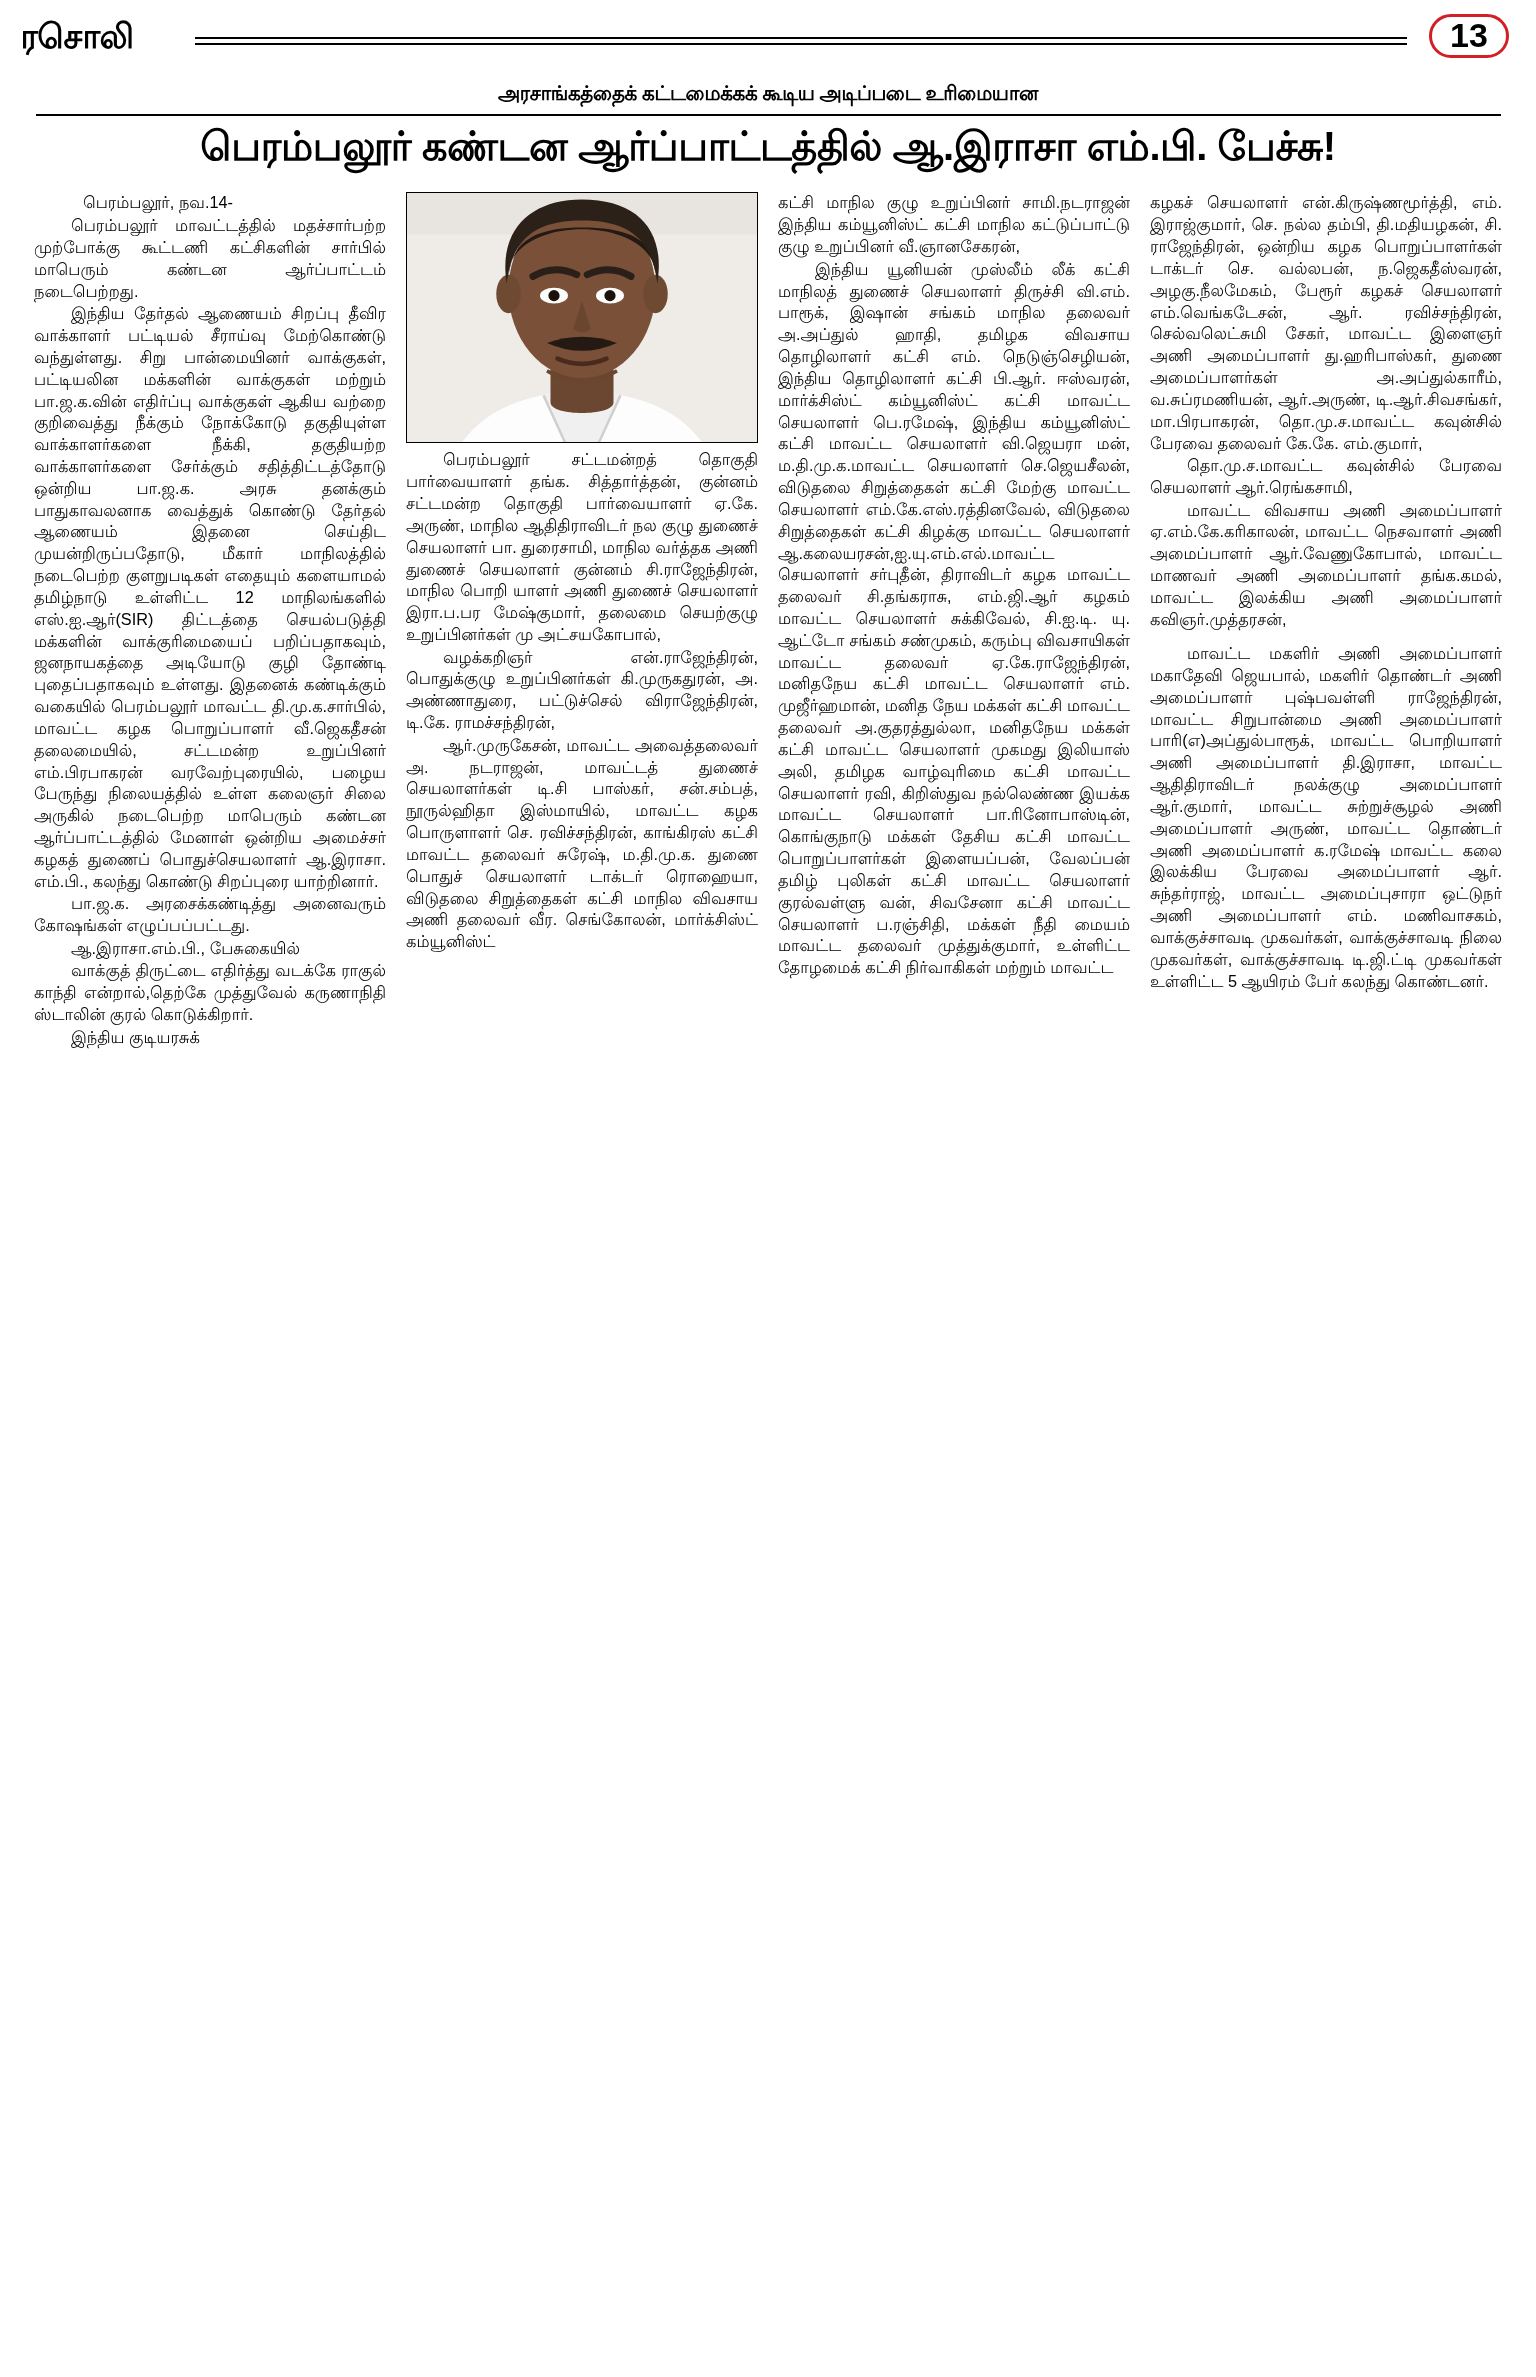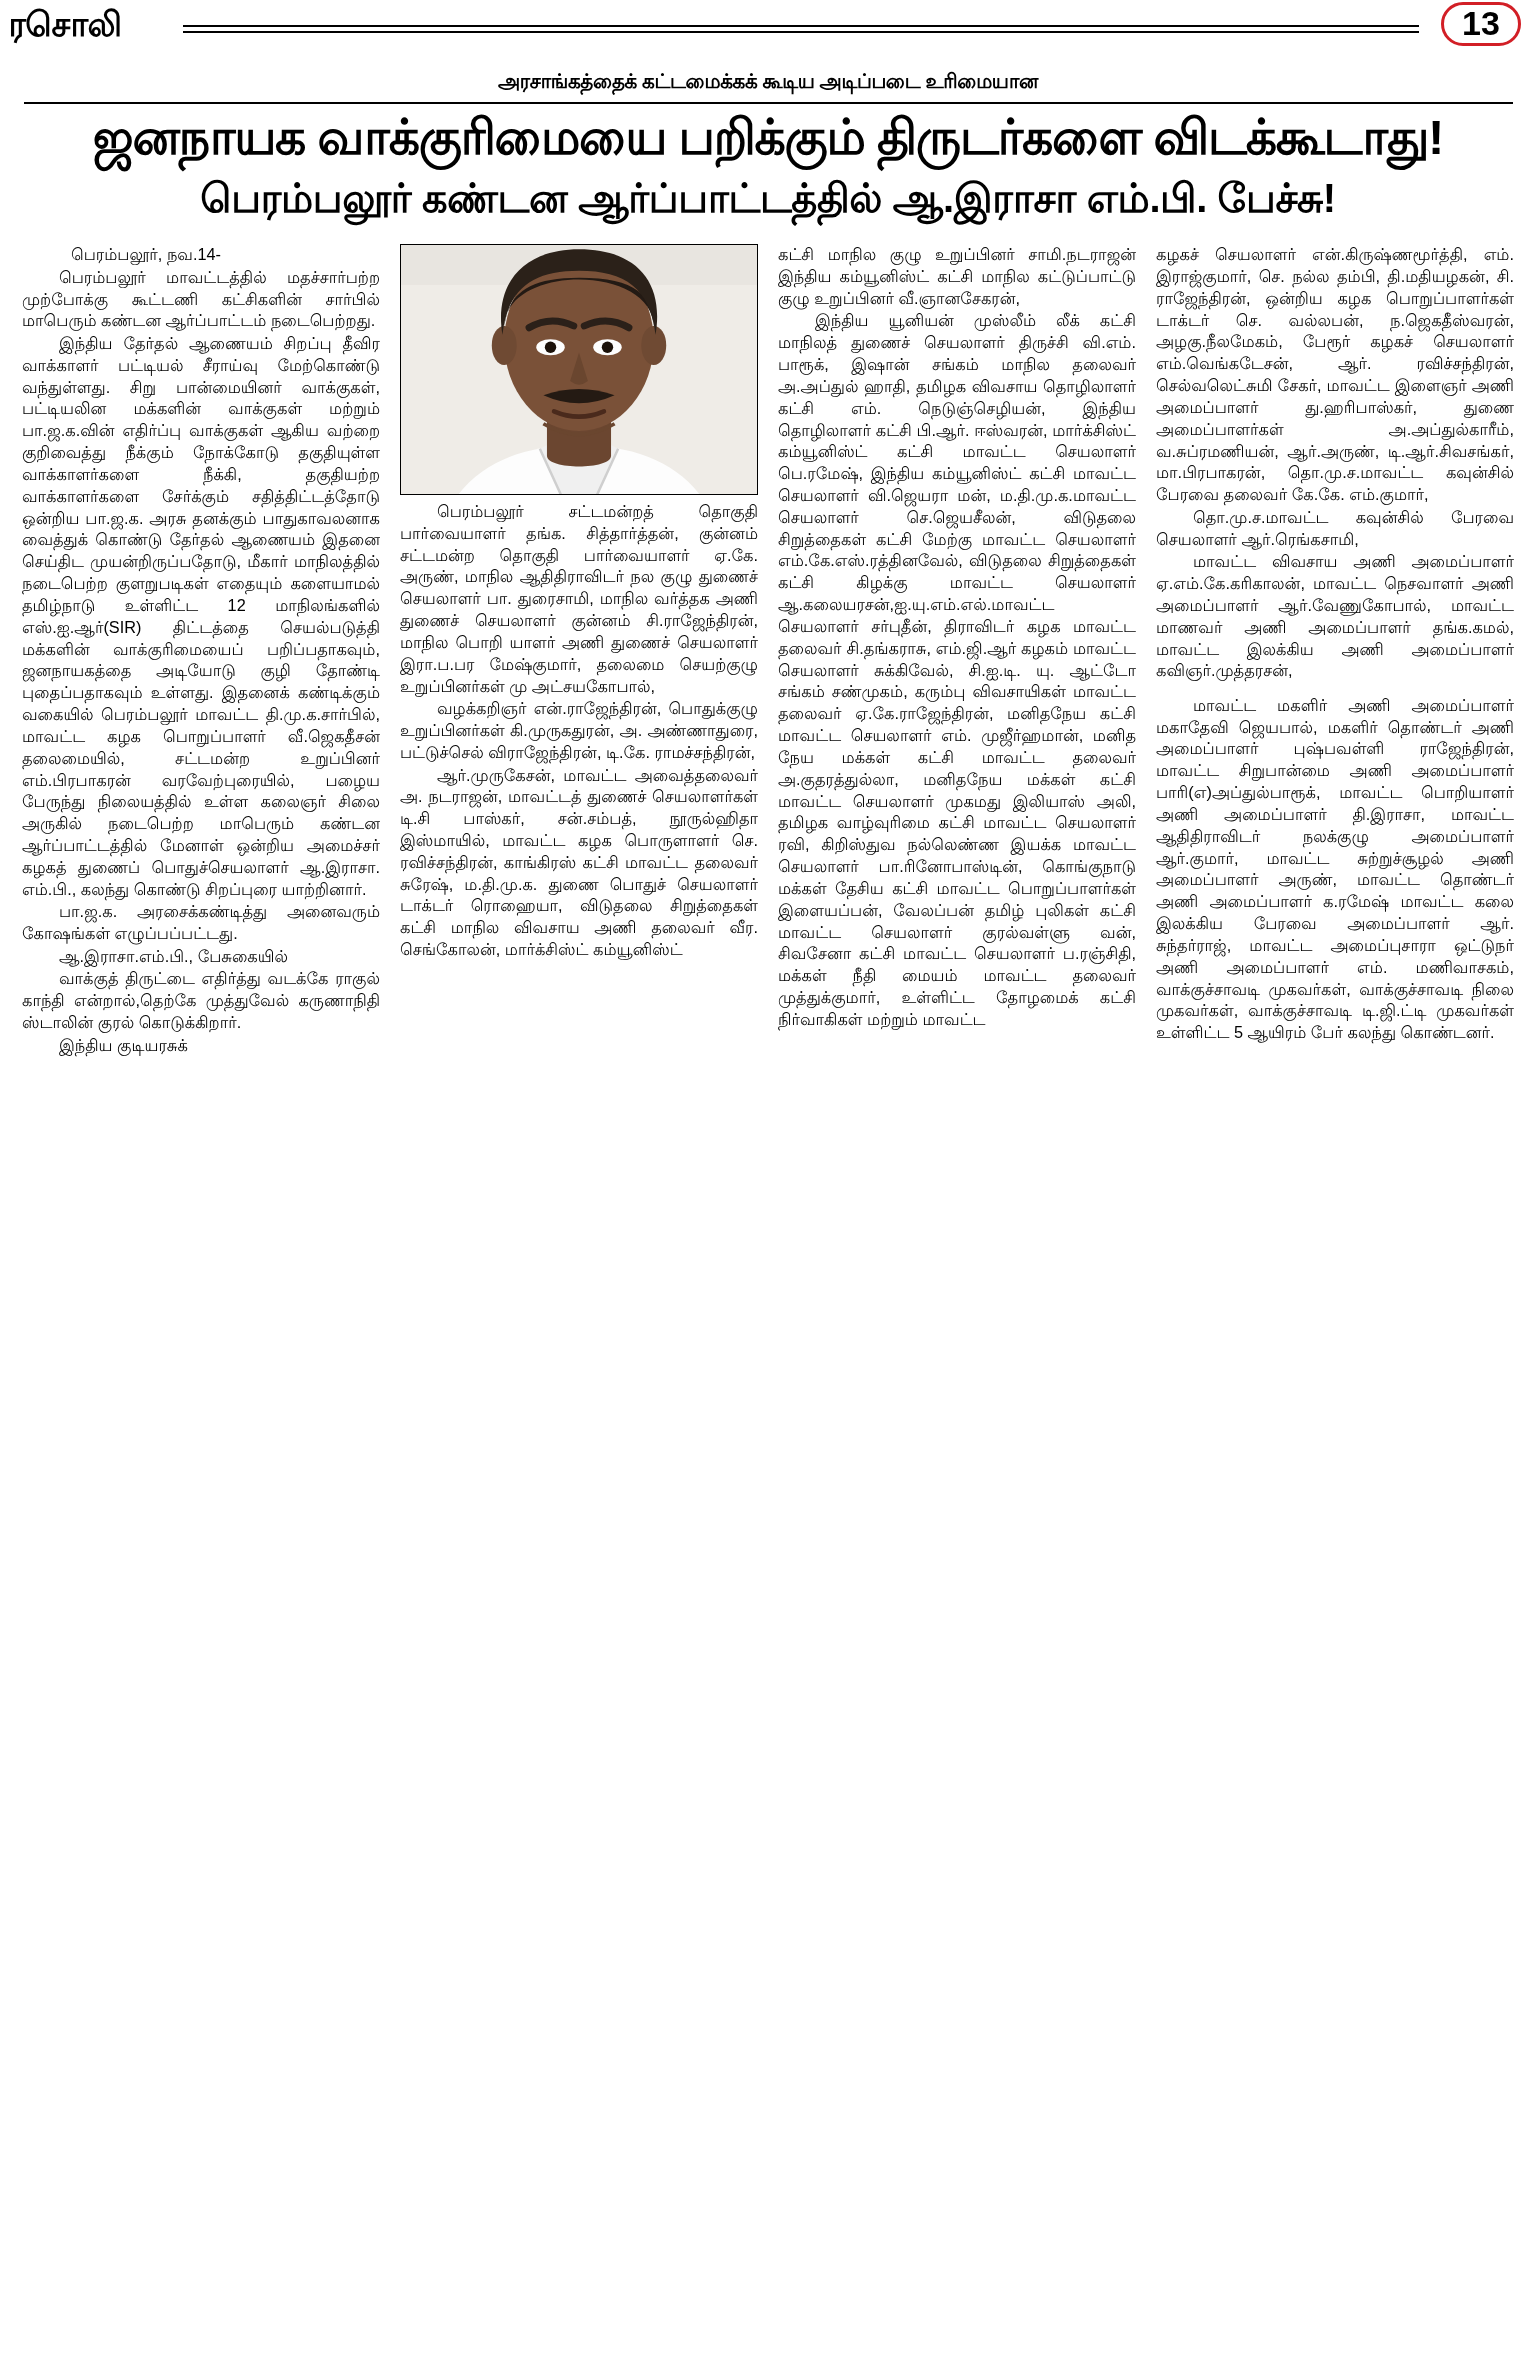--- a/index.html
+++ b/index.html
@@ -12,21 +12,21 @@
     height: 2377px;
     font-family: "Liberation Sans", sans-serif;
     color: #000;
     position: relative;
     overflow: hidden;
   }
   .page {
     position: relative;
     width: 1536px;
     height: 2377px;
-    padding: 0;
+    padding: 12px;
   }
 
   
   .masthead {
     position: relative;
     height: 65px;
     padding: 0 25px;
   }
   .mast-name {
     position: absolute;
@@ -134,21 +134,20 @@
 <div class="page">
 
   <div class="masthead">
     <div class="mast-name">ரசொலி</div>
     <div class="mast-rule"></div>
     <div class="page-badge">13</div>
   </div>
 
   <div class="head-wrap">
     <div class="kicker">அரசாங்கத்தைக் கட்டமைக்கக் கூடிய அடிப்படை உரிமையான</div>
-    <div class="headline">ஜனநாயக வாக்குரிமையை பறிக்கும் திருடர்களை விடக்கூடாது!</div>
     <div class="subhead">பெரம்பலூர் கண்டன ஆர்ப்பாட்டத்தில் ஆ.இராசா எம்.பி. பேச்சு!</div>
   </div>
 
   <div class="columns">
 
     <div class="col col-1">
       <p class="lead">பெரம்பலூர், நவ.14-</p>
       <p>பெரம்பலூர் மாவட்டத்தில் மதச்சார்பற்ற முற்போக்கு கூட்டணி கட்சிகளின் சார்பில் மாபெரும் கண்டன ஆர்ப்பாட்டம் நடைபெற்றது.</p>
       <p>இந்திய தேர்தல் ஆணையம் சிறப்பு தீவிர வாக்காளர் பட்டியல் சீராய்வு மேற்கொண்டு வந்துள்ளது. சிறு பான்மையினர் வாக்குகள், பட்டியலின மக்களின் வாக்குகள் மற்றும் பா.ஜ.க.வின் எதிர்ப்பு வாக்குகள் ஆகிய வற்றை குறிவைத்து நீக்கும் நோக்கோடு தகுதியுள்ள வாக்காளர்களை நீக்கி, தகுதியற்ற வாக்காளர்களை சேர்க்கும் சதித்திட்டத்தோடு ஒன்றிய பா.ஜ.க. அரசு தனக்கும் பாதுகாவலனாக வைத்துக் கொண்டு தேர்தல் ஆணையம் இதனை செய்திட முயன்றிருப்பதோடு, மீகார் மாநிலத்தில் நடைபெற்ற குளறுபடிகள் எதையும் களையாமல் தமிழ்நாடு உள்ளிட்ட 12 மாநிலங்களில் எஸ்.ஐ.ஆர்(SIR) திட்டத்தை செயல்படுத்தி மக்களின் வாக்குரிமையைப் பறிப்பதாகவும், ஜனநாயகத்தை அடியோடு குழி தோண்டி புதைப்பதாகவும் உள்ளது. இதனைக் கண்டிக்கும் வகையில் பெரம்பலூர் மாவட்ட தி.மு.க.சார்பில், மாவட்ட கழக பொறுப்பாளர் வீ.ஜெகதீசன் தலைமையில், சட்டமன்ற உறுப்பினர் எம்.பிரபாகரன் வரவேற்புரையில், பழைய பேருந்து நிலையத்தில் உள்ள கலைஞர் சிலை அருகில் நடைபெற்ற மாபெரும் கண்டன ஆர்ப்பாட்டத்தில் மேனாள் ஒன்றிய அமைச்சர் கழகத் துணைப் பொதுச்செயலாளர் ஆ.இராசா. எம்.பி., கலந்து கொண்டு சிறப்புரை யாற்றினார்.</p>
       <p>பா.ஜ.க. அரசைக்கண்டித்து அனைவரும் கோஷங்கள் எழுப்பப்பட்டது.</p>

